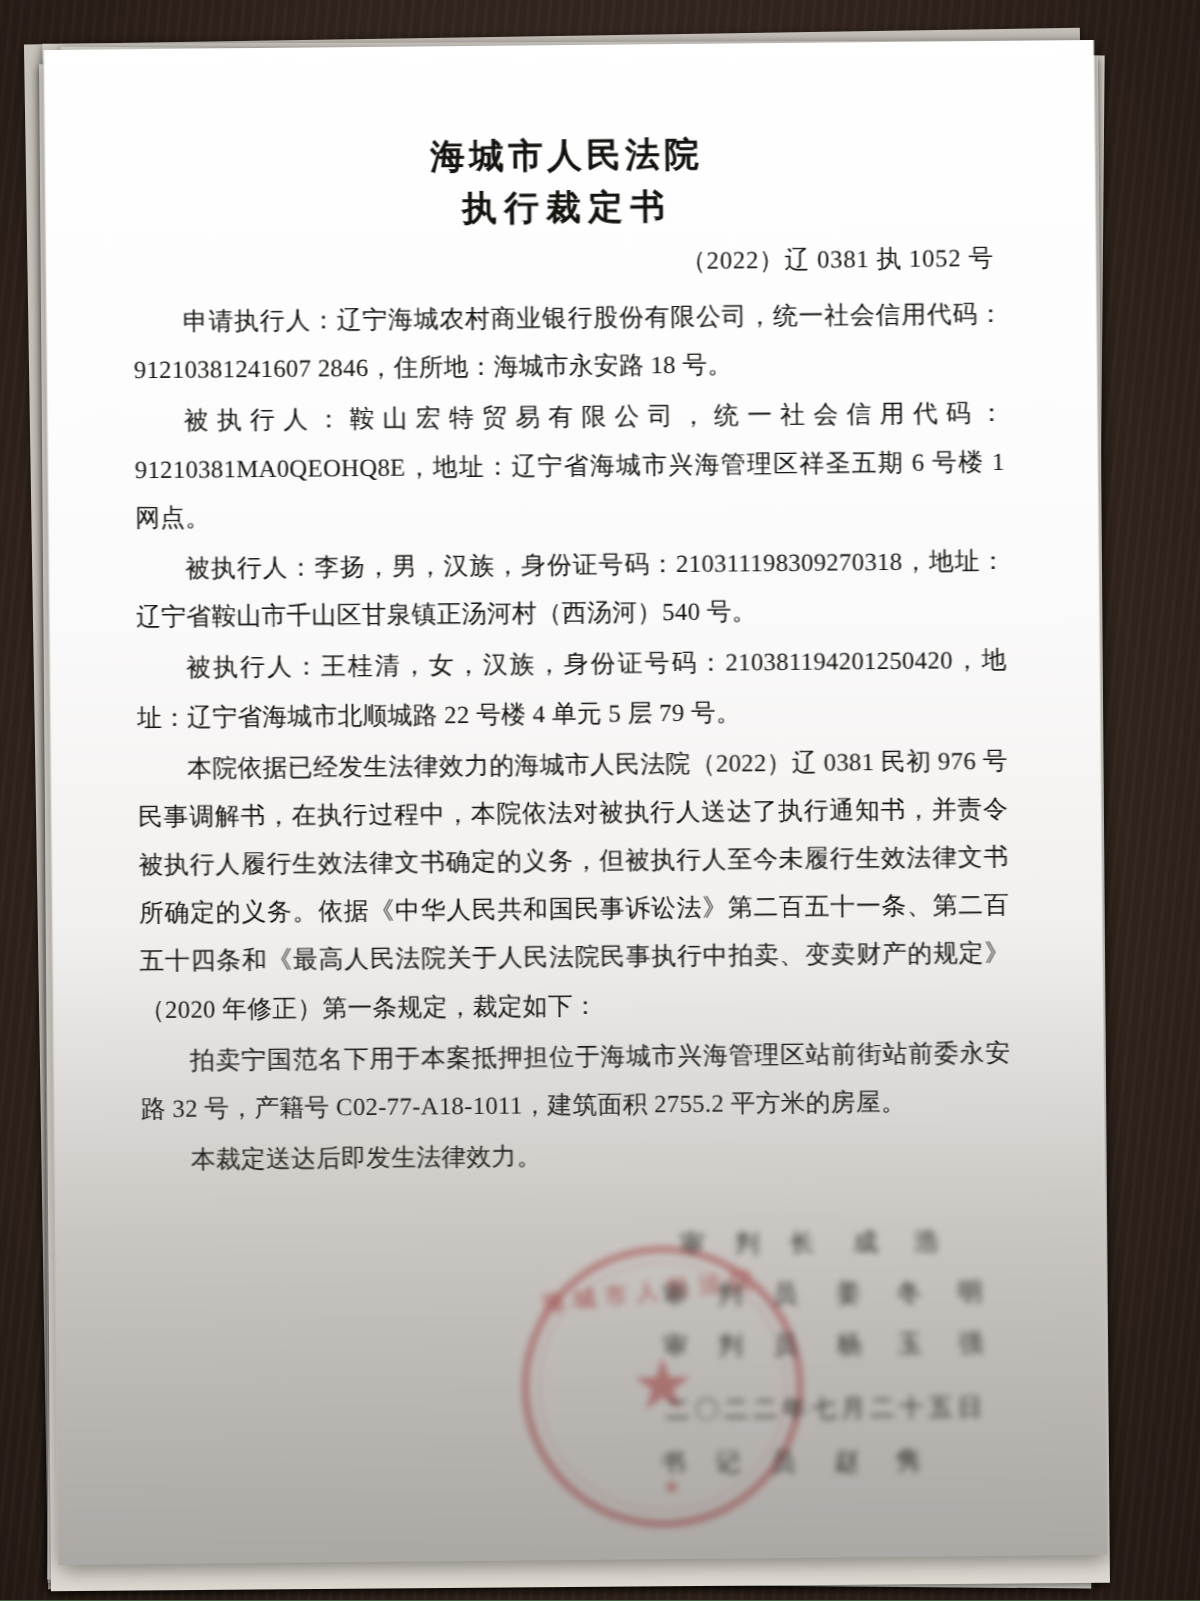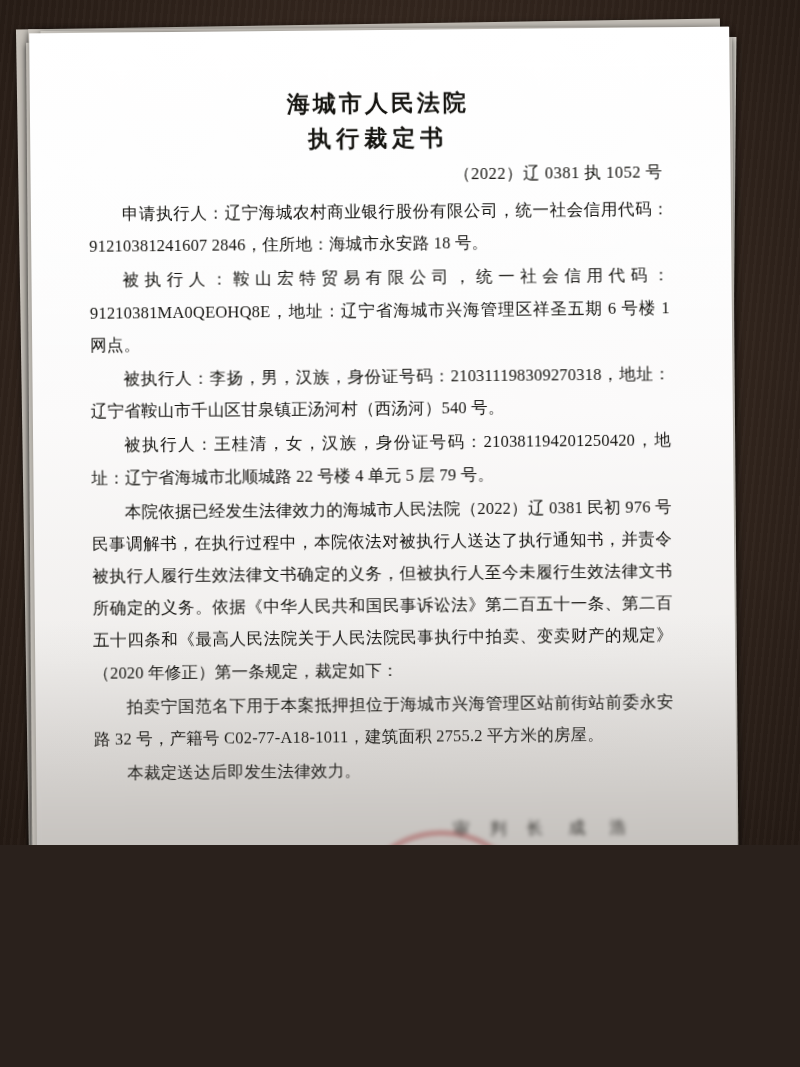--- a/index.html
+++ b/index.html
@@ -3,21 +3,21 @@
 <meta charset="utf-8">
 <style>
   html, body {
     margin: 0;
     padding: 0;
     background: #2a211c;
   }
   #page {
     position: relative;
     width: 800px;
-    height: 845px;
+    height: 1067px;
     overflow: hidden;
     background: #22c55e;
     font-family: "Liberation Serif", "DejaVu Serif", serif;
   }
   
   .desk {
     position: absolute;
     inset: 0;
     background:
       radial-gradient(ellipse at 50% 45%, #4a382c 0%, #33261e 55%, #241a14 100%);

